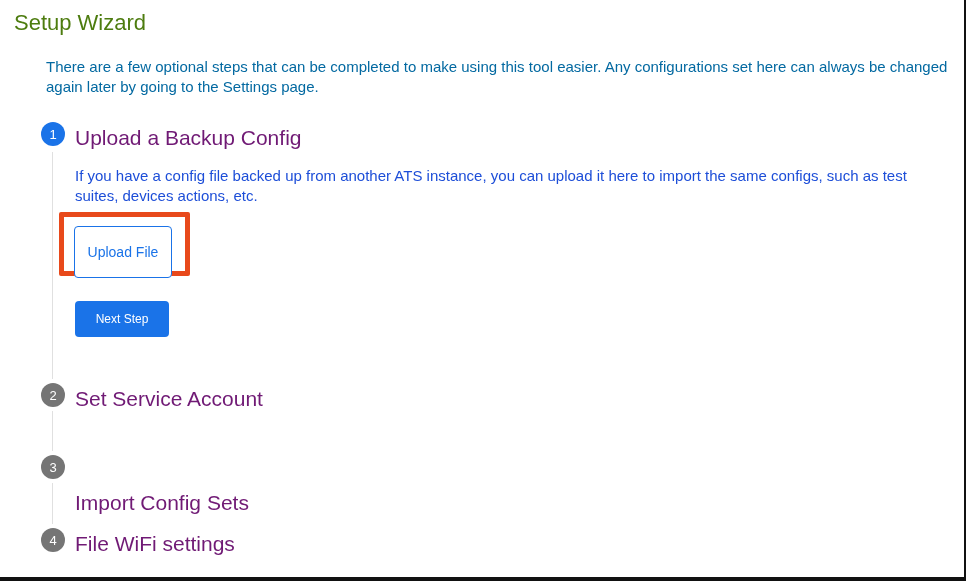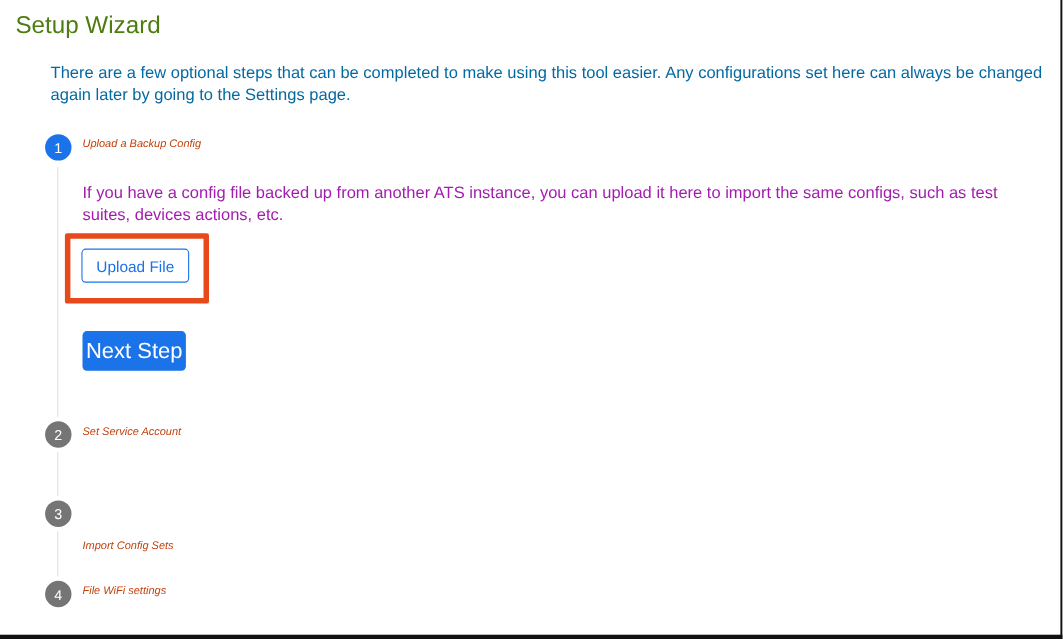--- a/index.html
+++ b/index.html
@@ -42,70 +42,69 @@
     font-size: 13px;
     display: flex;
     align-items: center;
     justify-content: center;
   }
   .step-circle.active { background: #1A73E8; }
   .step-circle.inactive { background: #757575; }
   .step-label {
     position: absolute;
     left: 75px;
-    font-size: 10px;
-    color: #c2410c;
-    font-style: italic;
+    font-size: 21px;
+    color: #701a75;
   }
   .connector {
     position: absolute;
     left: 52px;
     width: 1px;
     background: #E0E0E0;
   }
   .c1 { top: 152px; height: 227px; }
   .c2 { top: 411px; height: 40px; }
   .c3 { top: 483px; height: 41px; }
   .step-desc {
     position: absolute;
     left: 75px; top: 166px;
     width: 862px;
     font-size: 15px;
     line-height: 20px;
-    color: #a21caf;
+    color: #1d4ed8;
   }
   .annotation-box {
     position: absolute;
     left: 59px; top: 212px;
     width: 131px; height: 64px;
     border: 5px solid #E8491B;
     border-radius: 2px;
     background: transparent;
   }
   .upload-btn {
     position: absolute;
     left: 74px; top: 226px;
-    width: 98px; height: 31px;
+    width: 98px; height: 52px;
     background: #ffffff;
     border: 1px solid #1A73E8;
     border-radius: 4px;
     color: #1A73E8;
     font-size: 14px;
     font-family: inherit;
     cursor: pointer;
   }
   .next-btn {
     position: absolute;
     left: 75px; top: 301px;
     width: 94px; height: 36px;
     background: #1A73E8;
     border: none;
     border-radius: 4px;
     color: #ffffff;
-    font-size: 20px;
+    font-size: 12px;
     font-family: inherit;
     cursor: pointer;
   }
   .s1 { top: 122px; }
   .l1 { top: 126px; }
   .s2 { top: 383px; }
   .l2 { top: 387px; text-align: center; }
   .s3 { top: 455px; }
   .l3 { top: 459px; margin-top: 32px; }
   .s4 { top: 528px; }

